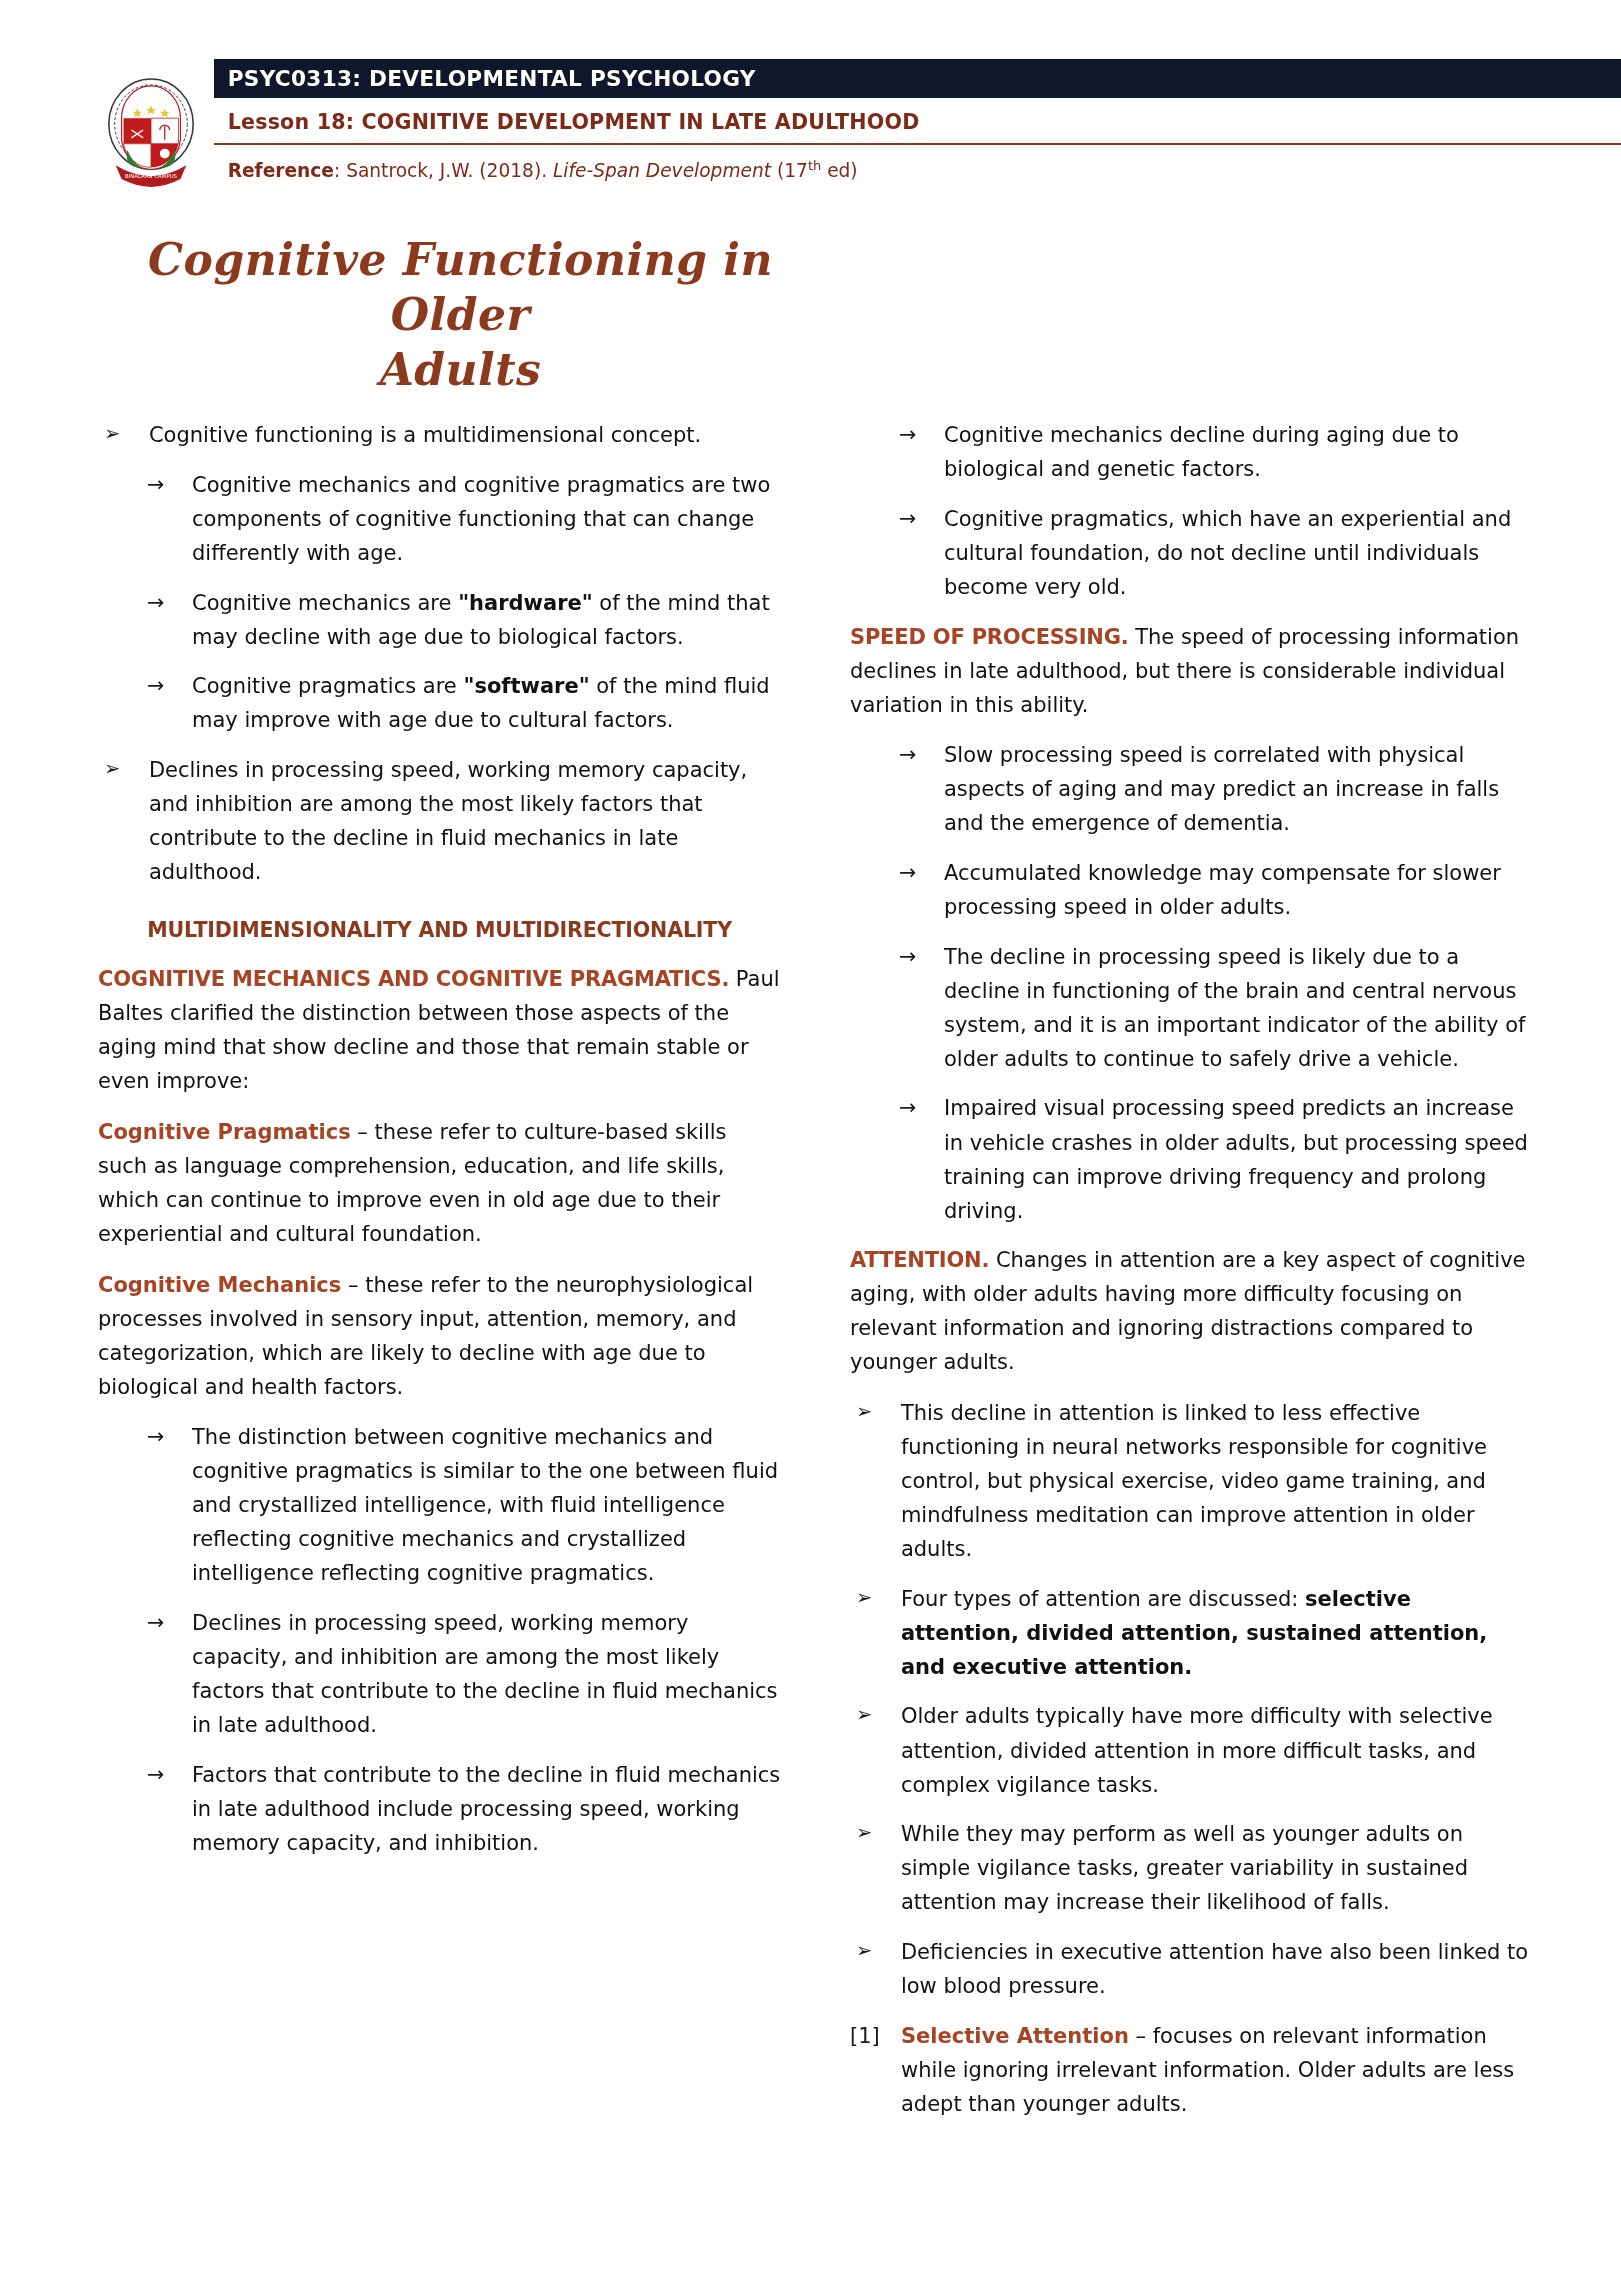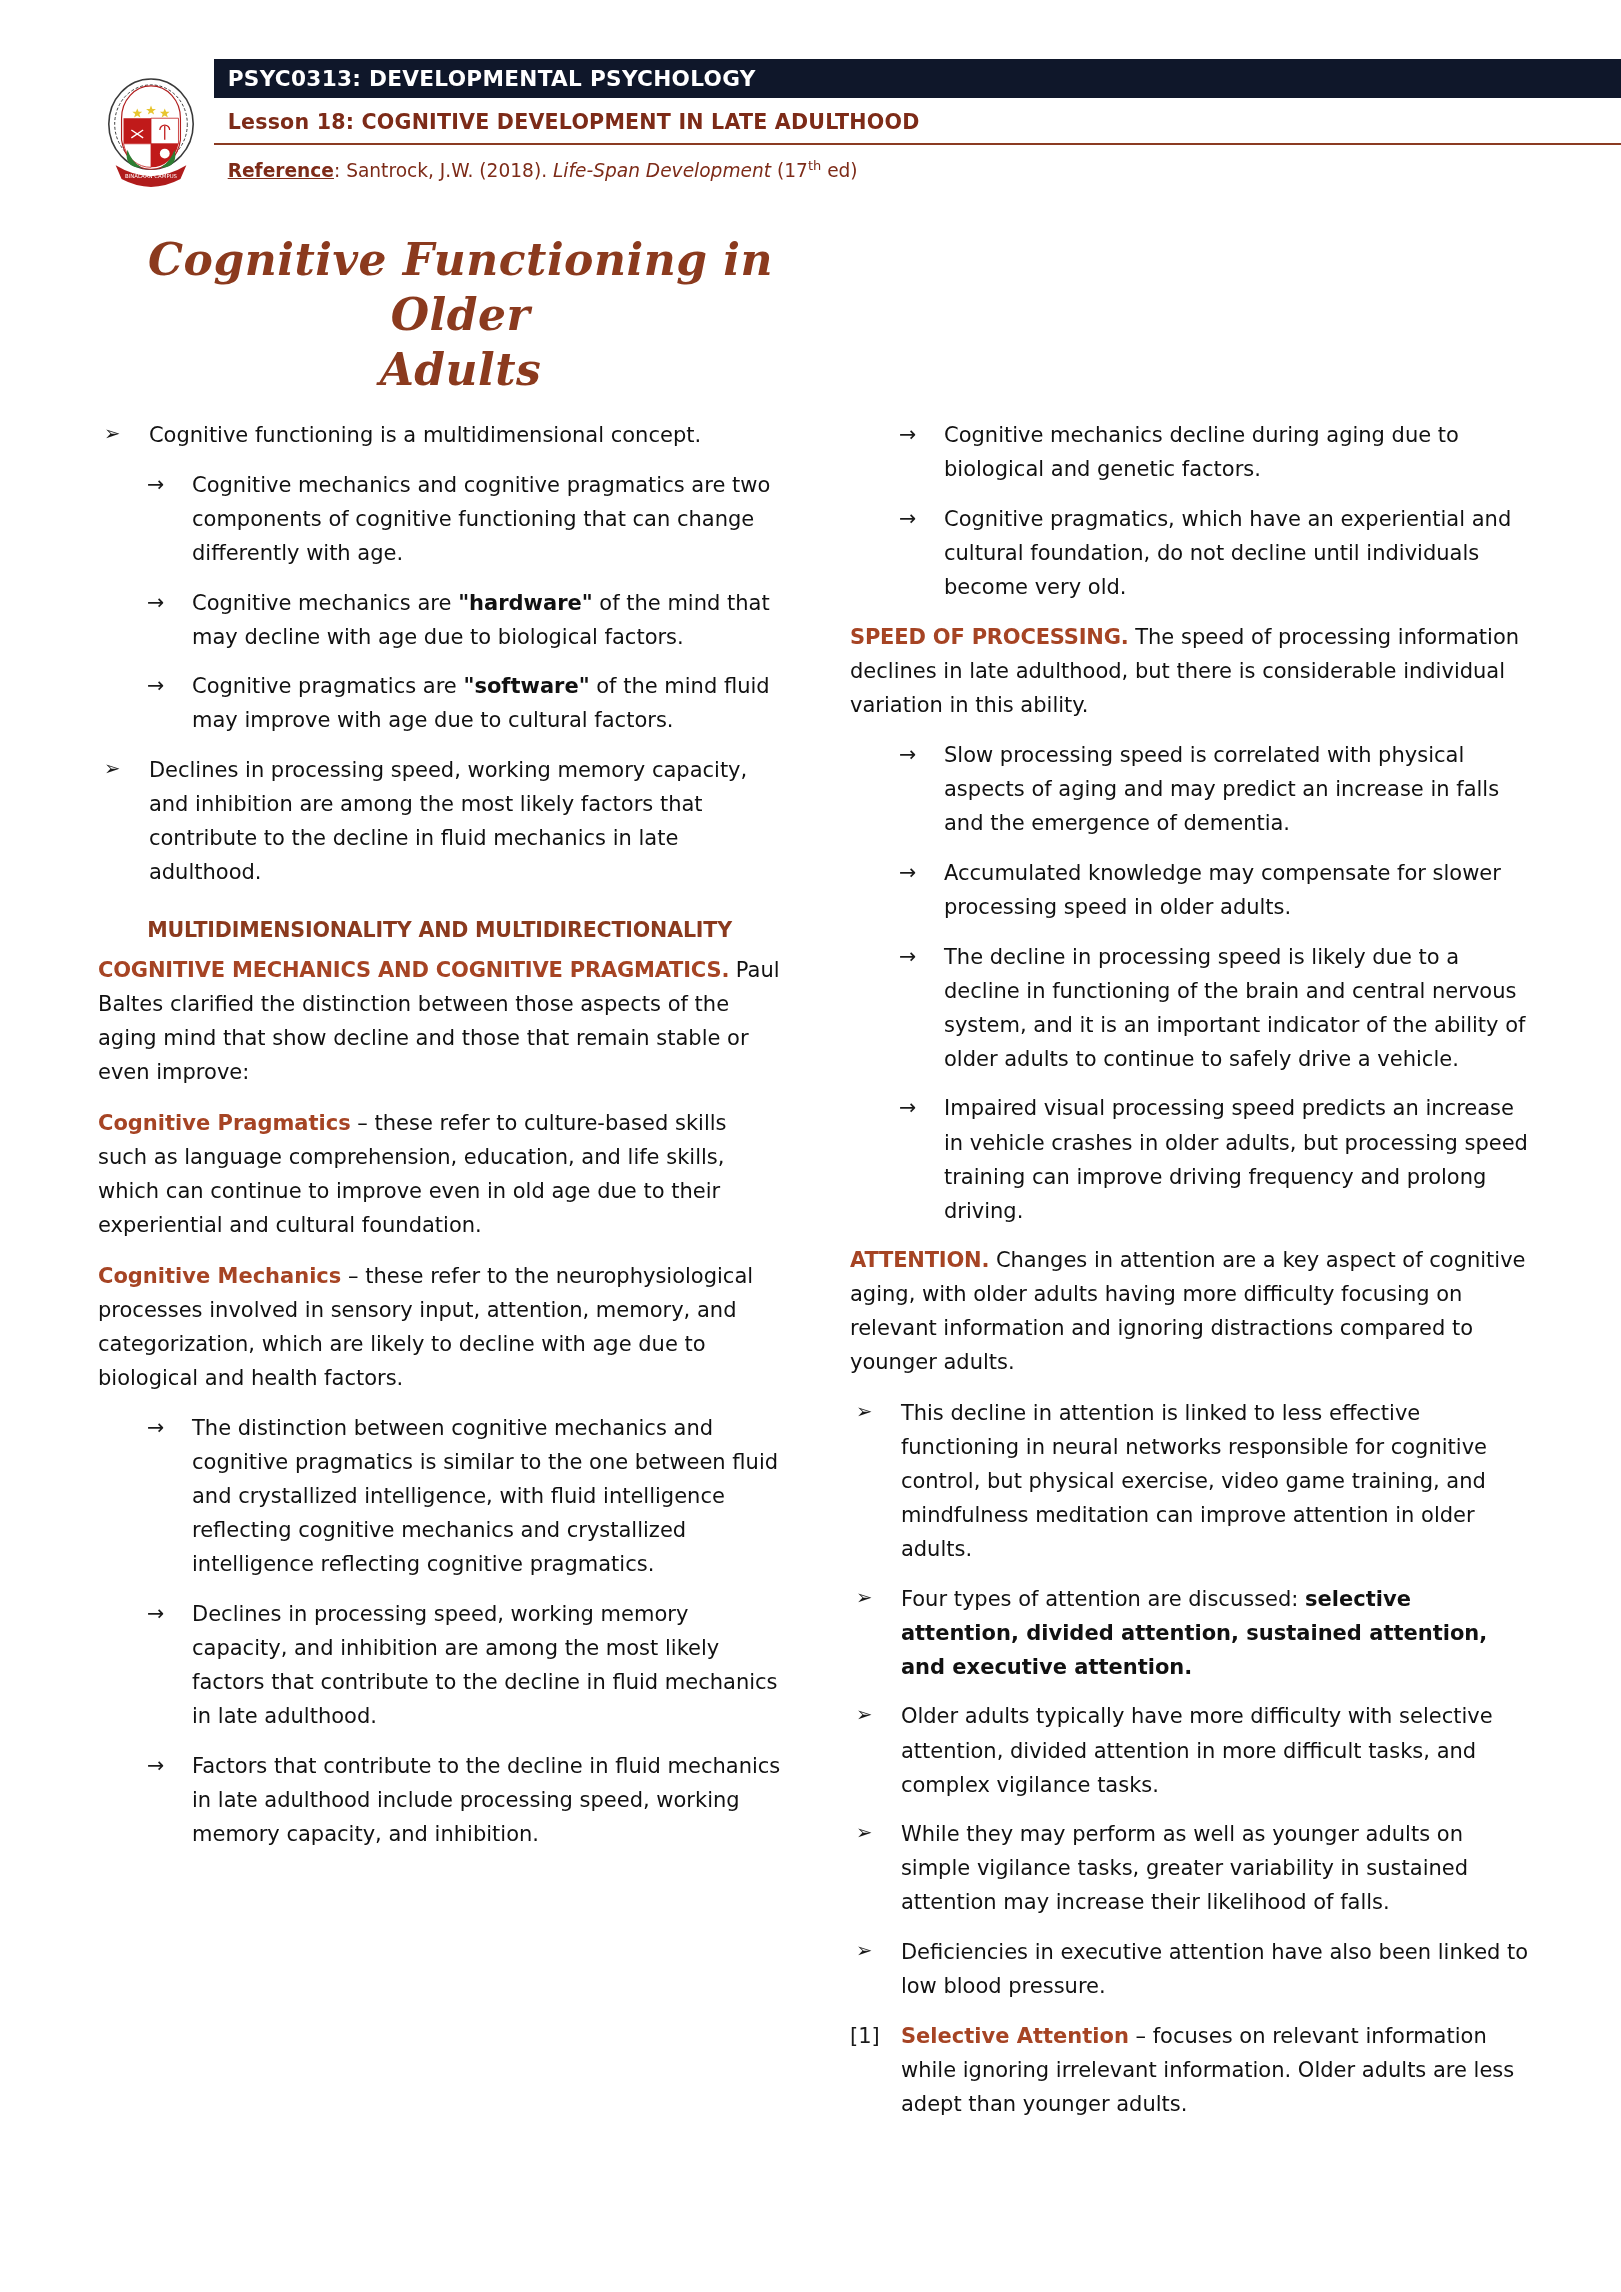--- a/index.html
+++ b/index.html
@@ -61,21 +61,21 @@
   .rule {
     border-bottom: 2px solid #8B3B22;
     width: 1407px;
     margin-left: 0px;
   }
   .reference-line {
     color: #7D2B18;
     font-size: 18.6px;
     padding: 12.7px 0 0 13.7px;
   }
-  .reference-line .ref-label { font-weight: bold; text-decoration: underline; }
+  .reference-line .ref-label { font-weight: bold; }
   .reference-line .ref-italic { font-style: italic; }
   .reference-line sup { font-size: 13px; }
 
   
   .doc-title {
     text-align: center;
     color: #8B3A1E;
     font-family: "DejaVu Serif", serif;
     font-style: italic;
     font-weight: bold;
@@ -132,21 +132,21 @@
   .bnum .mark { width: 51px; font-size: 21px; }
 
   
   .section-head {
     color: #8B3A1E;
     font-family: "DejaVu Sans", sans-serif;
     font-weight: bold;
     font-size: 20.6px;
     text-align: center;
     letter-spacing: -0.2px;
-    margin: 29px 0 11px 0;
+    margin: 29px 0 20px 0;
   }
   .run-head {
     color: #A64424;
     font-weight: bold;
     letter-spacing: -0.2px;
   }
   .term {
     color: #A64424;
     font-weight: bold;
   }

